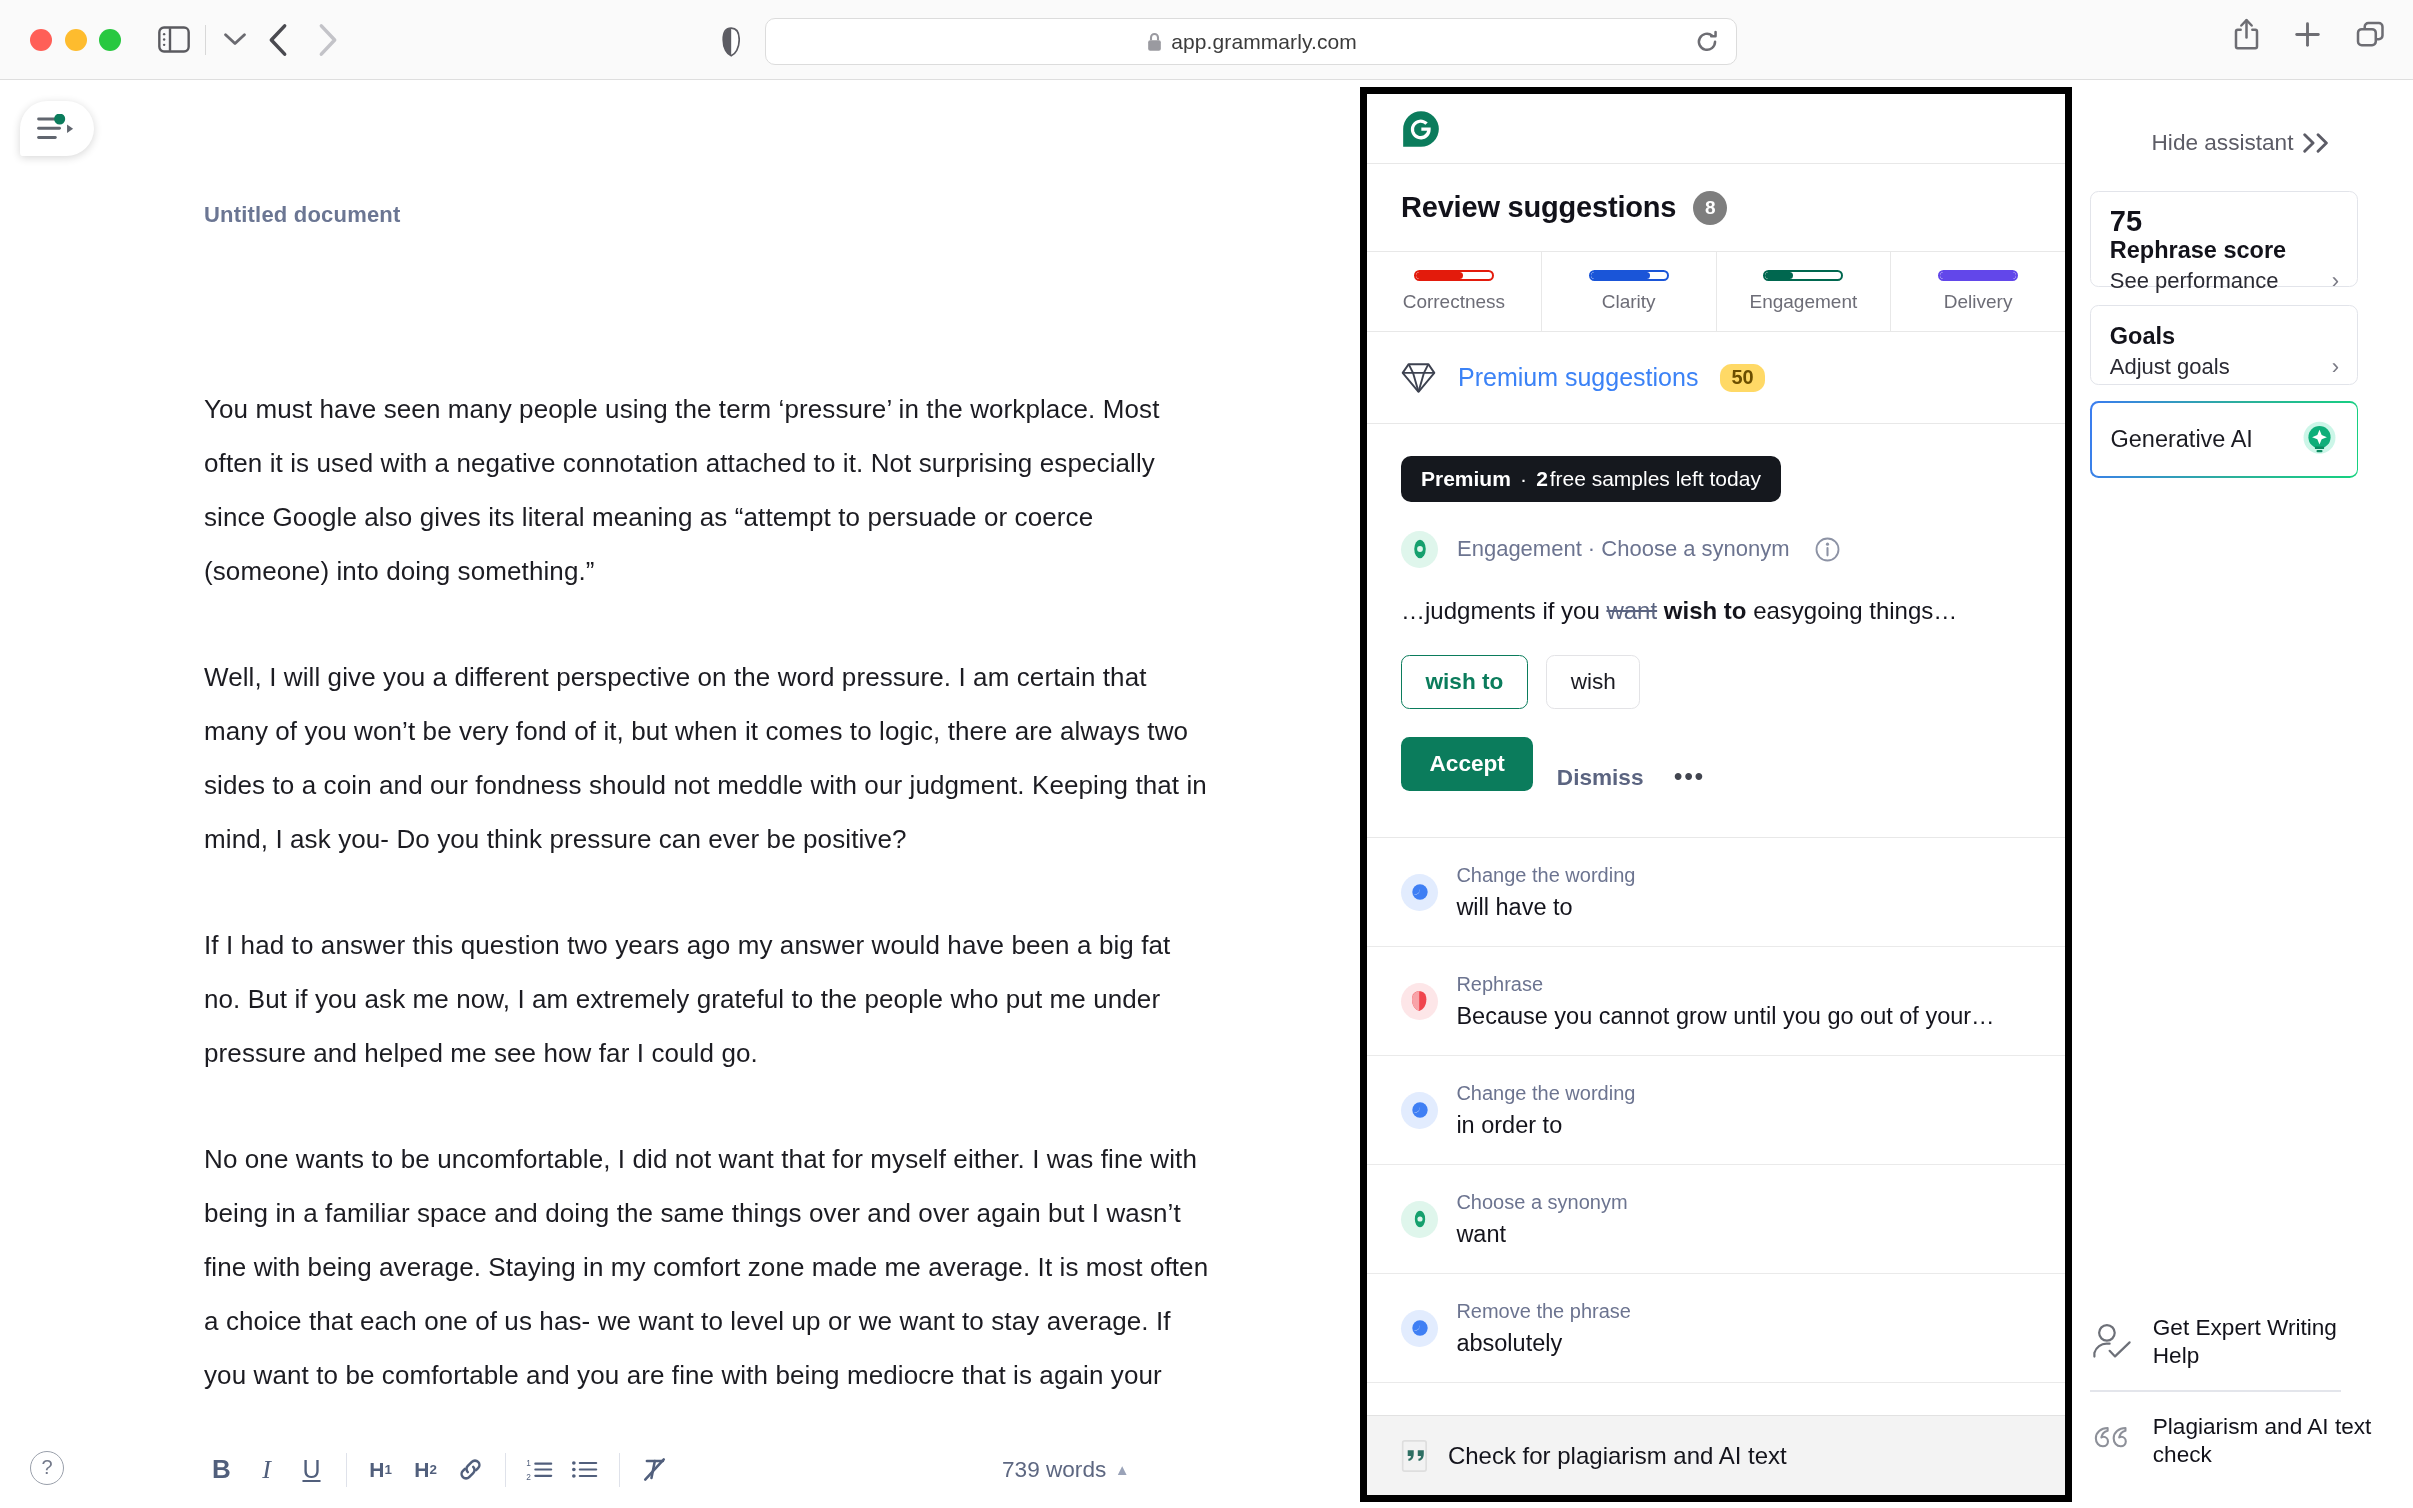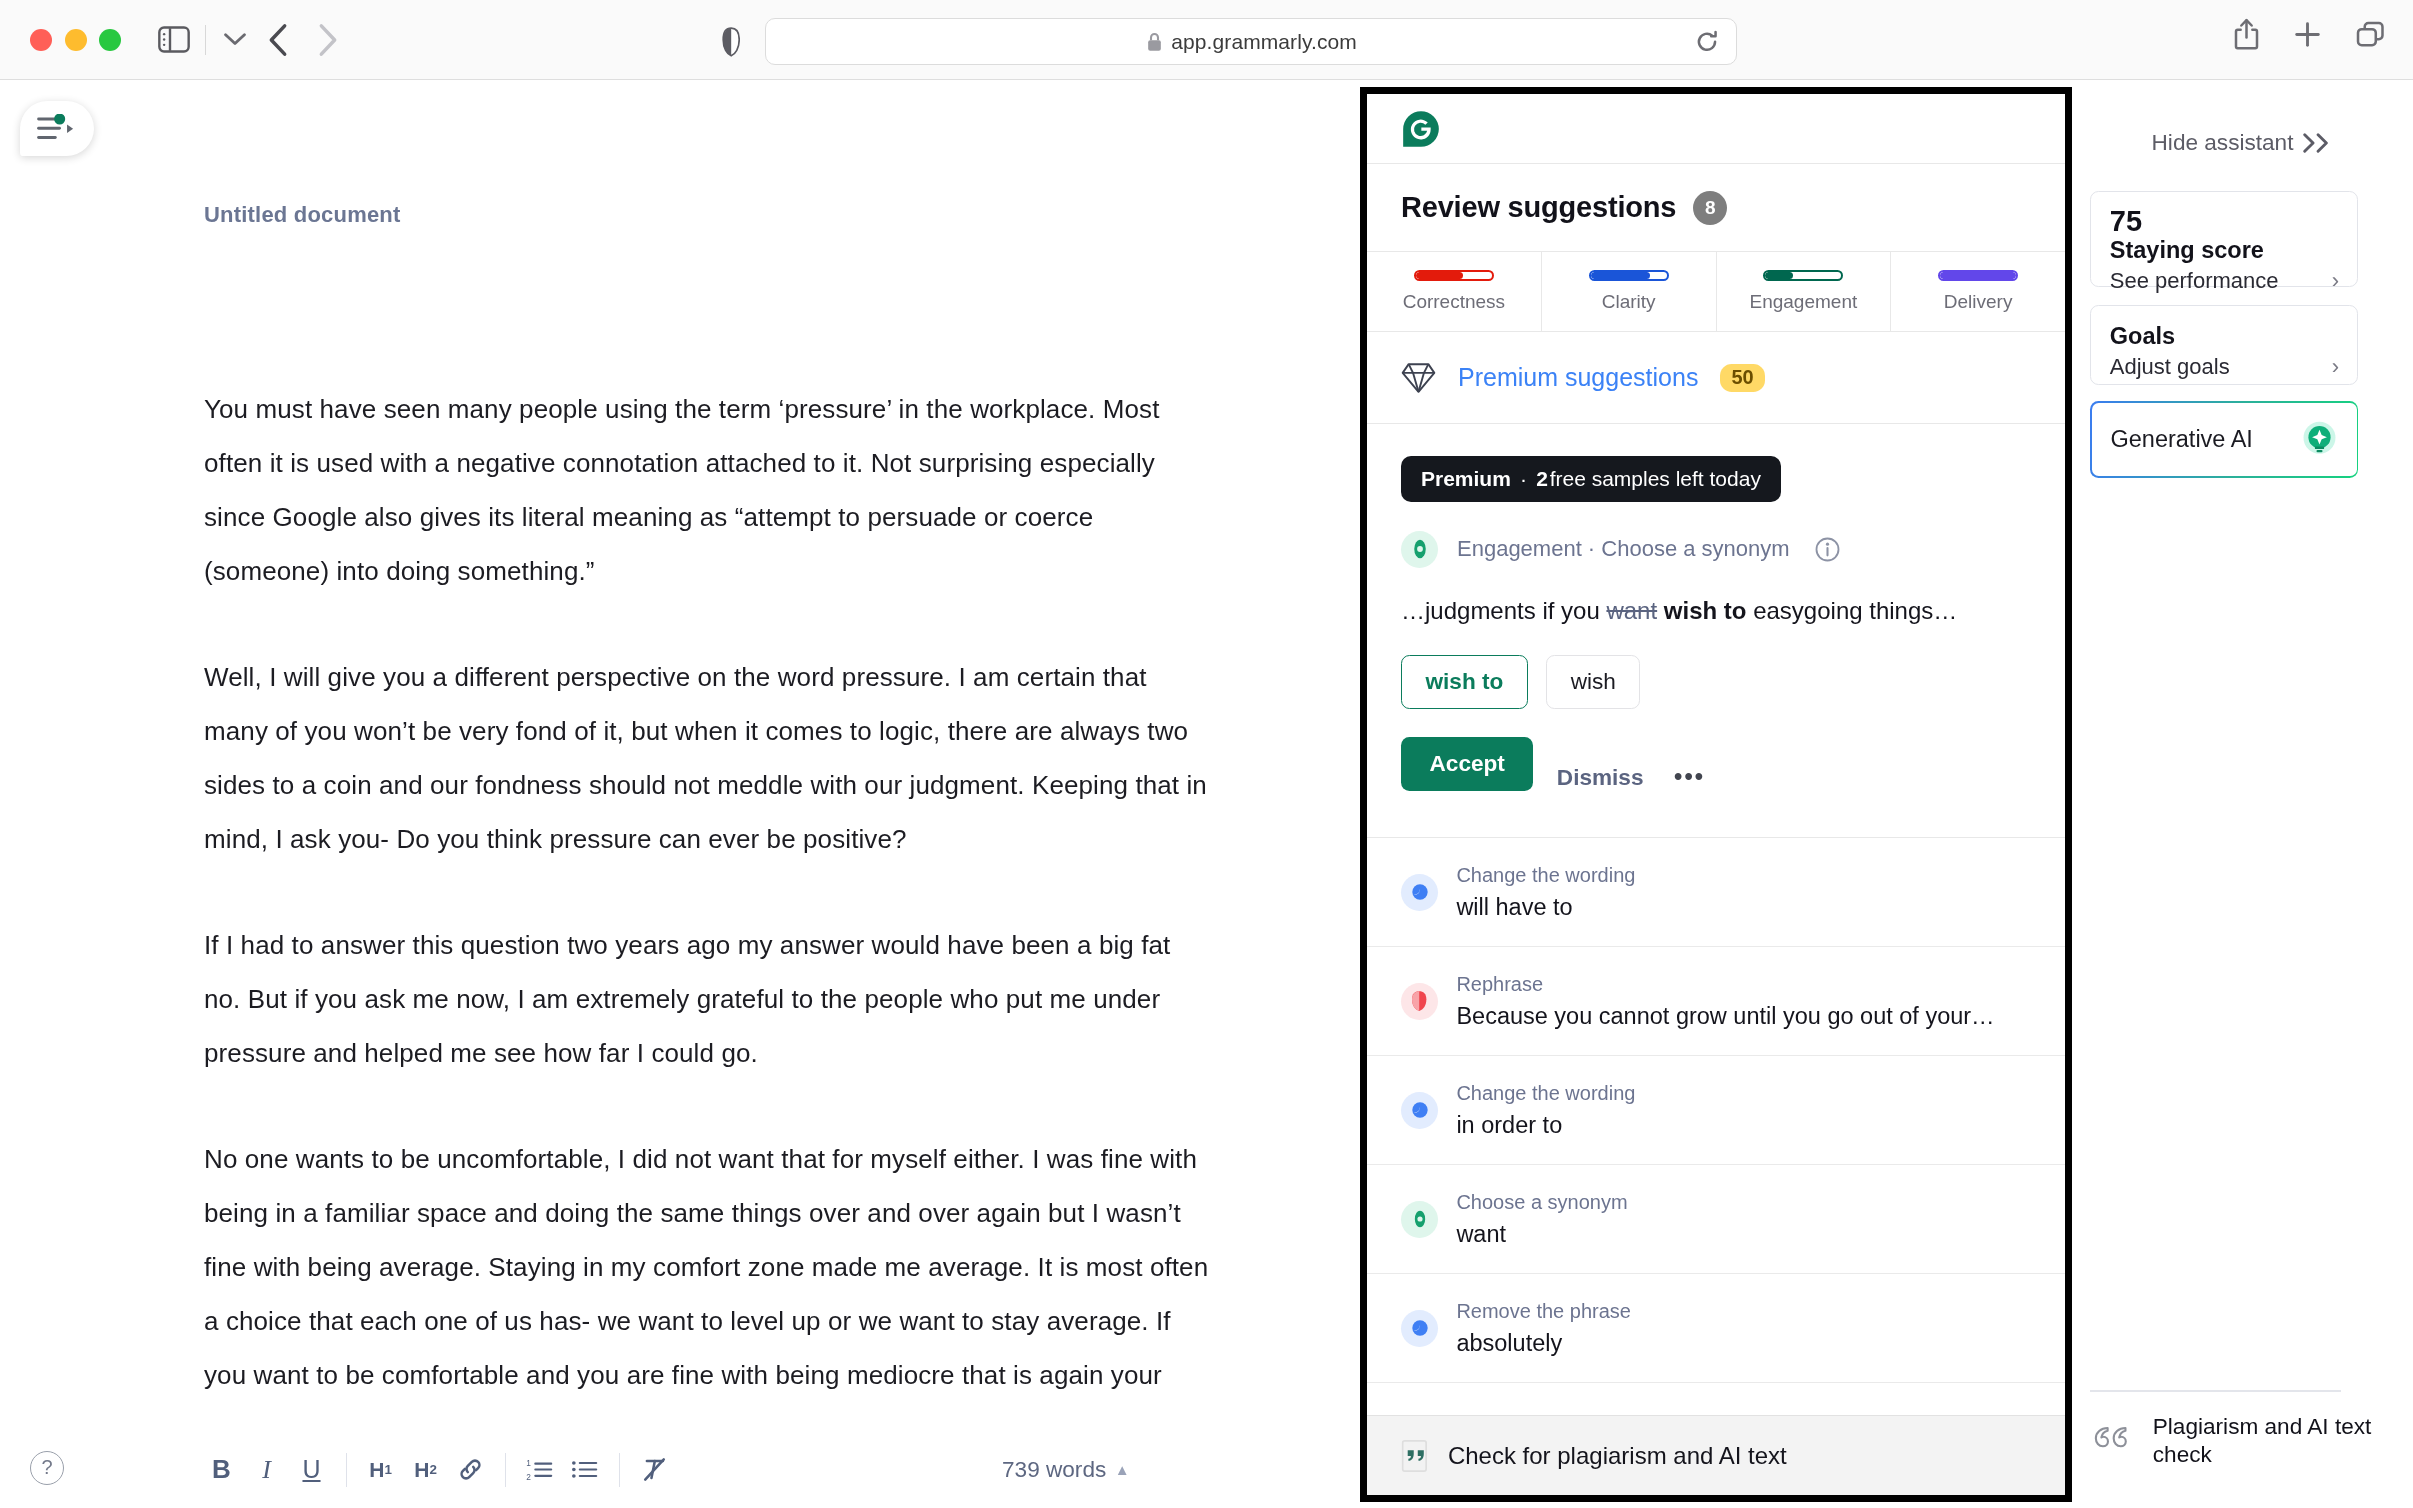--- a/index.html
+++ b/index.html
@@ -591,21 +591,21 @@
     <span>
       <svg width="30" height="20" viewBox="0 0 18 12">
           <polyline points="1,1 6,6 1,11" fill="none" stroke="#5c5c66" stroke-width="1.7" stroke-linecap="round" stroke-linejoin="round"></polyline>
           <polyline points="9,1 14,6 9,11" fill="none" stroke="#5c5c66" stroke-width="1.7" stroke-linecap="round" stroke-linejoin="round"></polyline>
         </svg>
     </span>
   </div>
 
   <div class="sb-card score">
     <div class="sb-score-num">75</div>
-    <div class="sb-card-title">Staying score</div>
+    <div class="sb-card-title">Rephrase score</div>
     <div class="sb-card-sub-row">
       <span class="sb-card-sub">See performance</span>
       <span class="sb-chevron">›</span>
     </div>
   </div>
 
   <div class="sb-card goals">
     <div class="sb-card-title">Goals</div>
     <div class="sb-card-sub-row">
       <span class="sb-card-sub">Adjust goals</span>
@@ -622,20 +622,30 @@
           <circle cx="11" cy="9.6" r="6.6" fill="#0fae79"></circle>
           <rect x="8.2" y="15.2" width="5.6" height="1.5" rx=".7" fill="#0a8a60"></rect>
           <rect x="9.2" y="17.2" width="3.6" height="1.4" rx=".7" fill="#0a8a60"></rect>
           <path d="M11 5.2 L12.3 8.3 L15.4 9.6 L12.3 10.9 L11 14 L9.7 10.9 L6.6 9.6 L9.7 8.3 Z" fill="#ffffff"></path>
         </svg>
       </span>
     </div>
   </div>
 
   <div class="sb-bottom">
+    <div class="sb-bottom-item">
+      <span>
+        <svg width="44" height="39" viewBox="0 0 26 23">
+            <circle cx="10" cy="6.4" r="4.6" fill="none" stroke="#6d7078" stroke-width="1.3"></circle>
+            <path d="M2.6 20.4 v-2.2 a7.4 7.4 0 0 1 7.4 -5.4 h1.6" fill="none" stroke="#6d7078" stroke-width="1.3" stroke-linecap="round"></path>
+            <polyline points="11.6,17 14.8,20.3 23.4,12" fill="none" stroke="#6d7078" stroke-width="1.3" stroke-linecap="round" stroke-linejoin="round"></polyline>
+          </svg>
+      </span>
+      <span class="sb-bottom-label">Get Expert Writing Help</span>
+    </div>
 
     <div class="sb-divider"></div>
 
     <div class="sb-bottom-item">
       <span>
         <svg width="44" height="37" viewBox="0 0 26 22">
             <path d="M10.4 3.6 C6.4 3.6 3.4 6.2 3.4 9.6 C3.4 12.4 5.2 14.4 7.6 14.4 C9.3 14.4 10.6 13.2 10.6 11.6 C10.6 10 9.4 8.8 7.9 8.8 C7.4 8.8 7 8.9 6.7 9.1 C7.1 7 8.6 5.6 10.4 5.2 Z" fill="none" stroke="#8d9099" stroke-width="1.25" stroke-linejoin="round"></path>
             <path d="M21 3.6 C17 3.6 14 6.2 14 9.6 C14 12.4 15.8 14.4 18.2 14.4 C19.9 14.4 21.2 13.2 21.2 11.6 C21.2 10 20 8.8 18.5 8.8 C18 8.8 17.6 8.9 17.3 9.1 C17.7 7 19.2 5.6 21 5.2 Z" fill="none" stroke="#8d9099" stroke-width="1.25" stroke-linejoin="round"></path>
           </svg>
       </span>

